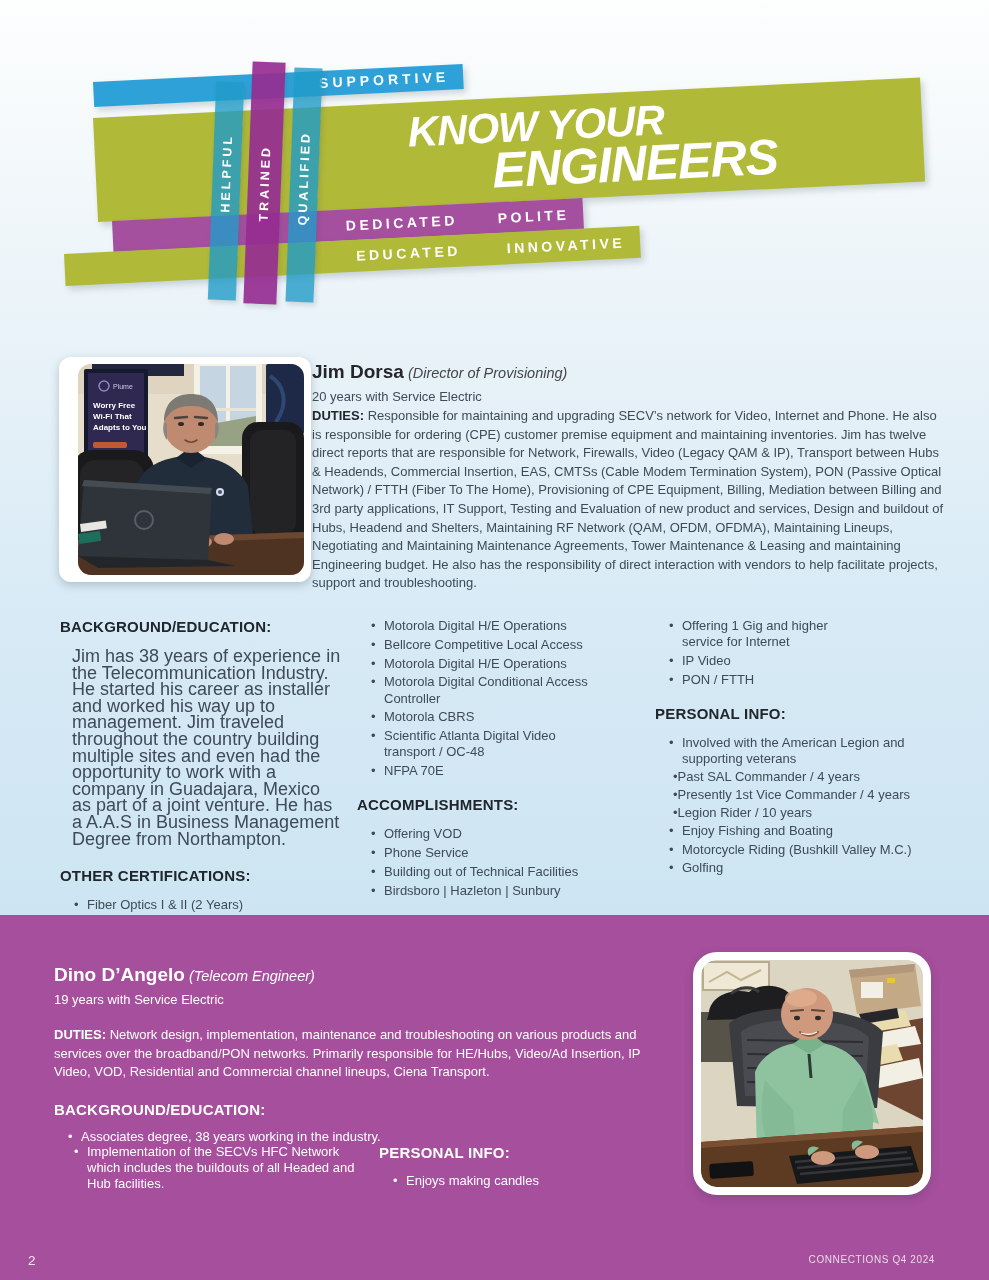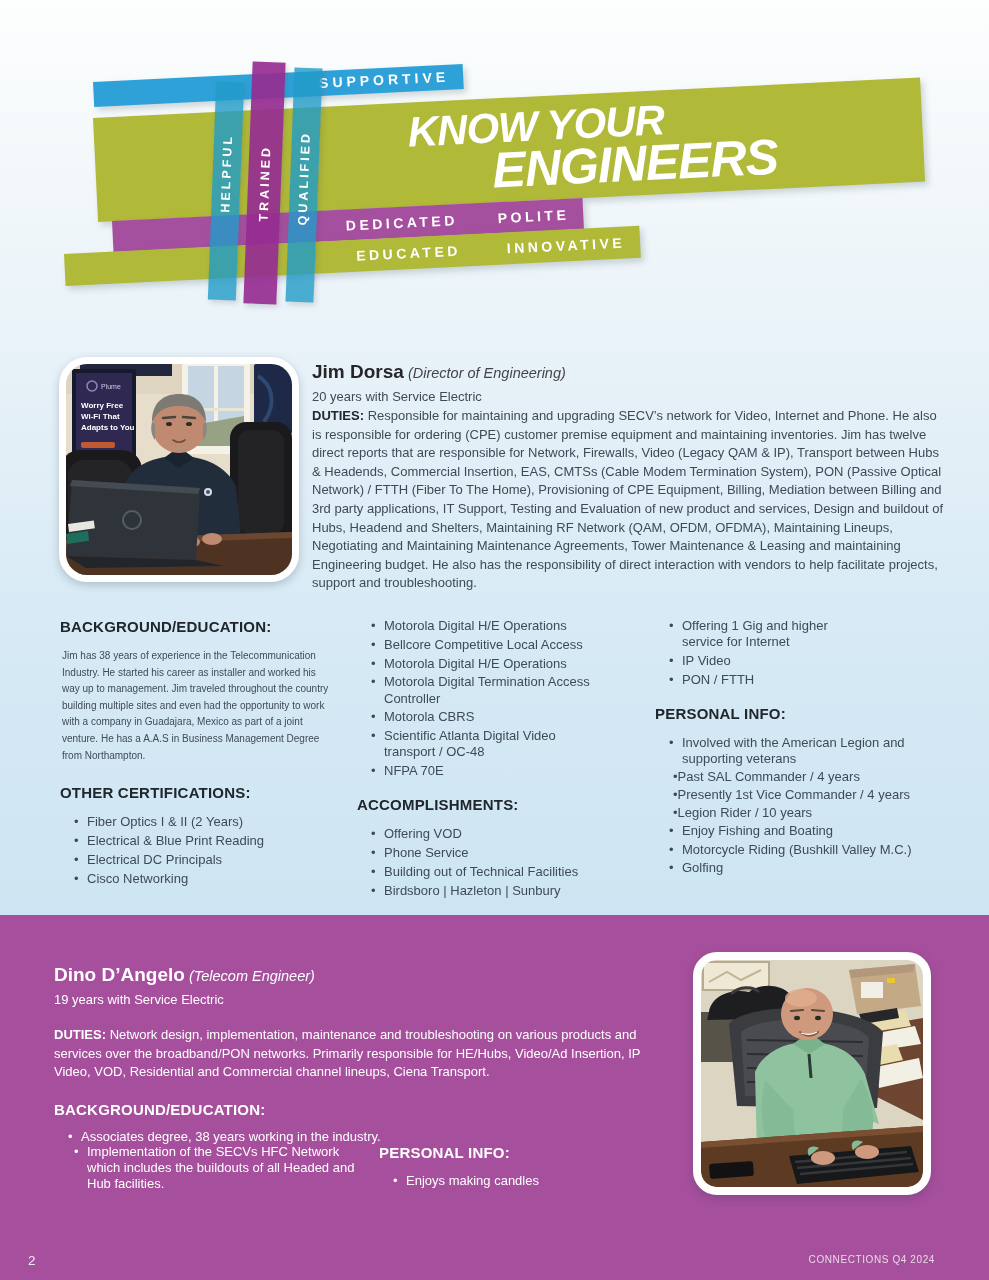--- a/index.html
+++ b/index.html
@@ -37,26 +37,26 @@
   .duties strong{color:#23262a;}
   h3.sec{font-size:15px;font-weight:700;color:#20262c;letter-spacing:.2px;}
   ul.b{list-style:none;}
   ul.b li{position:relative;font-size:13px;line-height:16.2px;color:#3e4b57;margin-bottom:2.6px;padding-left:27px;}
   ul.b li::before{content:"•";position:absolute;left:14px;color:#3e4b57;}
   ul.sub{list-style:none;margin-top:2px;}
   ul.sub li{font-size:13px;line-height:15.6px;color:#3e4b57;margin:2px 0 2px -9px;padding-left:0;}
   ul.sub li::before{content:"•";position:static;margin-right:0;}
   
   .photo-frame{position:absolute;background:#fff;box-shadow:0 3px 8px rgba(40,60,80,.25);overflow:hidden;}
-  .jim-photo{left:59px;top:357px;width:226px;height:211px;border:7px solid #fff;border-radius:28px;}
+  .jim-photo{left:59px;top:357px;width:226px;height:211px;border:7px solid #fff;border-radius:12px;padding-left:12px;}
   .jim-photo svg{display:block;border-radius:13px;}
   .jim-head{position:absolute;left:312px;top:356px;width:632px;}
   .jim-cols{position:absolute;left:60px;top:618px;width:884px;display:grid;grid-template-columns:297px 298px 289px;}
   .jim-cols h3.sec{margin-bottom:13px;}
-  .col1 p{font-size:10px;line-height:16.6px;color:#3e4b57;margin:0 2px 20px;width:272px;}
+  .col1 p{font-size:18px;line-height:16.6px;color:#3e4b57;margin:0 12px 20px;width:272px;}
   .col2 ul.b{width:252px;}
   .col3 ul.b.cont{width:210px;}
   .mt{margin-top:17px;}
   .personal{width:272px;}
   
   .bottom{position:absolute;left:0;top:915px;width:989px;height:365px;background:#a64f9c;color:#fff;}
   .bottom .pname,.bottom .prole,.bottom .tenure,.bottom .duties,.bottom .duties strong,
   .bottom h3.sec,.bottom ul.b li{color:#fff;}
   .bottom ul.b li::before{color:#fff;}
   .dino-left{position:absolute;left:54px;top:44px;width:612px;}
@@ -160,21 +160,21 @@
         <path d="M6,116 L134,124 L132,130 L4,122 Z" fill="#454b52"></path>
         <circle cx="66" cy="156" r="9" fill="none" stroke="#565d66" stroke-width="2"></circle>
         <path d="M130,196 L158,202 L20,204 L0,192 Z" fill="#22262b"></path>
 
         <rect x="2" y="160" width="26" height="8" fill="#e8e6e0" transform="rotate(-8 2 160)"></rect>
         <rect x="0" y="170" width="22" height="10" fill="#1d6e5a" transform="rotate(-8 0 170)"></rect>
       </svg>
     </div>
 
     <div class="jim-head">
-      <h2><span class="pname">Jim Dorsa</span><span class="prole">(Director of Engineering)</span></h2>
+      <h2><span class="pname">Jim Dorsa</span><span class="prole">(Director of Provisioning)</span></h2>
       <div class="tenure">20 years with Service Electric</div>
       <p class="duties"><strong>DUTIES:</strong> <span>Responsible for maintaining and upgrading SECV’s network for Video, Internet and Phone. He also is responsible for ordering (CPE) customer premise equipment and maintaining inventories. Jim has twelve direct reports that are responsible for Network, Firewalls, Video (Legacy QAM &amp; IP), Transport between Hubs &amp; Headends, Commercial Insertion, EAS, CMTSs (Cable Modem Termination System), PON (Passive Optical Network) / FTTH (Fiber To The Home), Provisioning of CPE Equipment, Billing, Mediation between Billing and 3rd party applications, IT Support, Testing and Evaluation of new product and services, Design and buildout of Hubs, Headend and Shelters, Maintaining RF Network (QAM, OFDM, OFDMA), Maintaining Lineups, Negotiating and Maintaining Maintenance Agreements, Tower Maintenance &amp; Leasing and maintaining Engineering budget. He also has the responsibility of direct interaction with vendors to help facilitate projects, support and troubleshooting.</span></p>
     </div>
 
     <div class="jim-cols">
       <div class="col1">
         <h3 class="sec">BACKGROUND/EDUCATION:</h3>
         <p>Jim has 38 years of experience in the Telecommunication Industry. He started his career as installer and worked his way up to management. Jim traveled throughout the country building multiple sites and even had the opportunity to work with a company in Guadajara, Mexico as part of a joint venture. He has a A.A.S in Business Management Degree from Northampton.</p>
         <h3 class="sec">OTHER CERTIFICATIONS:</h3>
         <ul class="b">
@@ -182,21 +182,21 @@
           <li>Electrical &amp; Blue Print Reading</li>
           <li>Electrical DC Principals</li>
           <li>Cisco Networking</li>
         </ul>
       </div>
       <div class="col2">
         <ul class="b">
           <li>Motorola Digital H/E Operations</li>
           <li>Bellcore Competitive Local Access</li>
           <li>Motorola Digital H/E Operations</li>
-          <li>Motorola Digital Termination Access Controller</li>
+          <li>Motorola Digital Conditional Access Controller</li>
           <li>Motorola CBRS</li>
           <li>Scientific Atlanta Digital Video transport / OC-48</li>
           <li>NFPA 70E</li>
         </ul>
         <h3 class="sec mt">ACCOMPLISHMENTS:</h3>
         <ul class="b">
           <li>Offering VOD</li>
           <li>Phone Service</li>
           <li>Building out of Technical Facilities</li>
           <li>Birdsboro | Hazleton | Sunbury</li>

